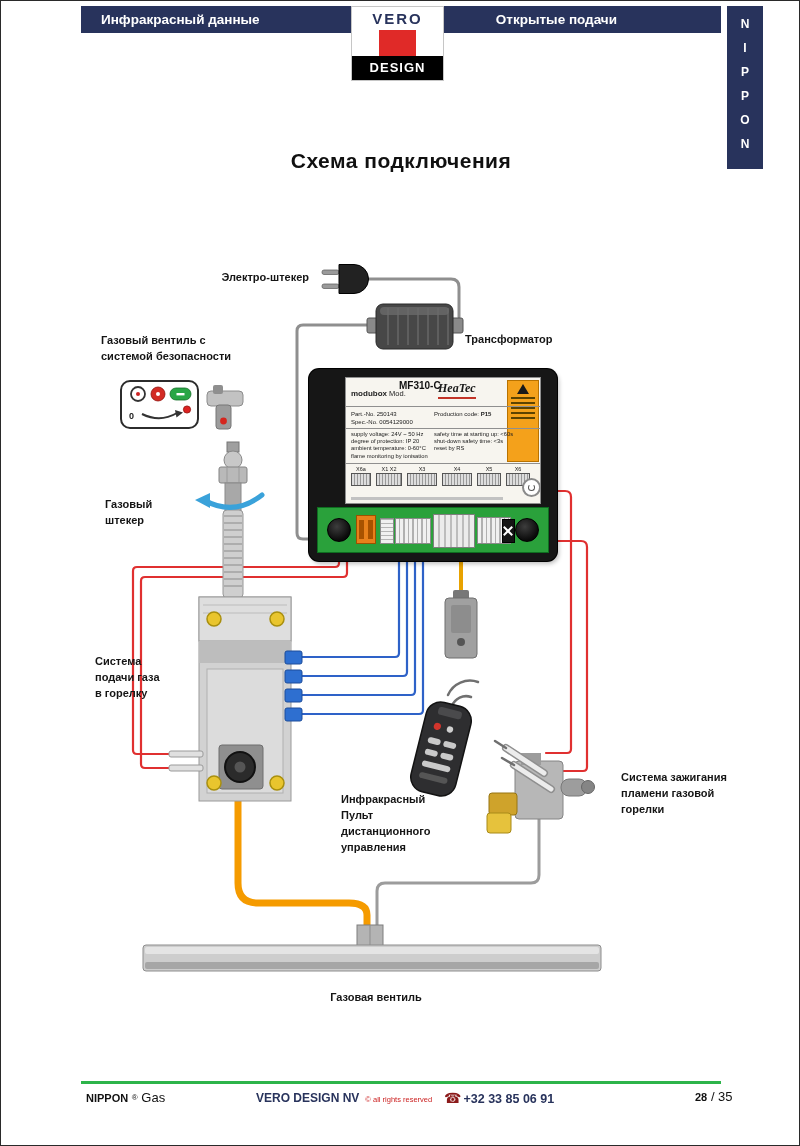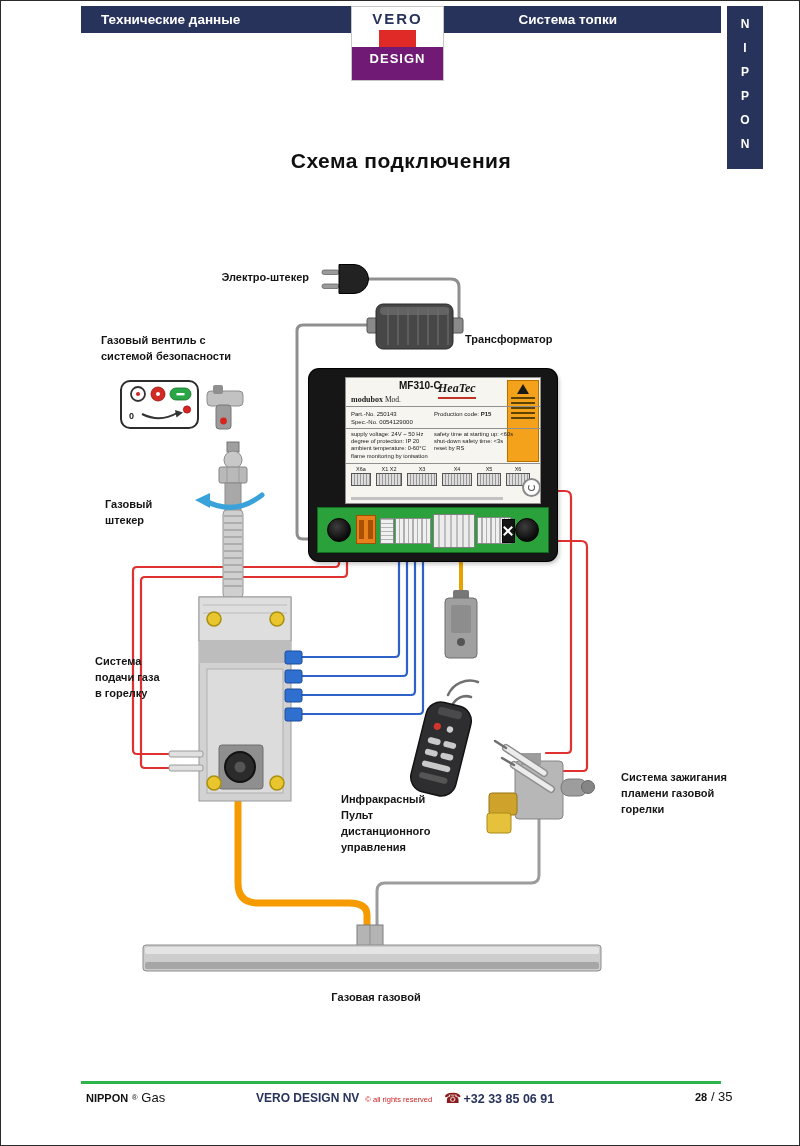--- a/index.html
+++ b/index.html
@@ -6,21 +6,21 @@
   .page{position:relative;width:800px;height:1146px;background:#ffffff;border:1px solid #2a2a2a;
         box-sizing:border-box;font-family:"Liberation Sans",sans-serif;overflow:hidden;}
 
   
   .hdr-bar{position:absolute;left:80px;top:5px;width:640px;height:27px;background:#28335c;}
   .hdr-left{position:absolute;left:20px;top:0;line-height:27px;color:#fff;font-weight:bold;font-size:13.5px;}
   .hdr-right{position:absolute;right:104px;top:0;line-height:27px;color:#fff;font-weight:bold;font-size:13.5px;}
   .logo{position:absolute;left:350px;top:5px;width:93px;height:75px;background:#fff;border:1px solid #c6c6c6;box-sizing:border-box;z-index:4;}
   .logo-top{position:absolute;top:3px;left:0;width:100%;text-align:center;color:#28335c;font-weight:bold;font-size:15px;letter-spacing:2px;}
   .logo-red{position:absolute;top:23px;left:27px;width:37px;height:27px;background:#e02a28;}
-  .logo-bottom{position:absolute;bottom:0;left:0;width:100%;height:33px;background:#701a75;color:#fff;font-weight:bold;
+  .logo-bottom{position:absolute;bottom:0;left:0;width:100%;height:24px;background:#000000;color:#fff;font-weight:bold;
                font-size:13px;letter-spacing:1px;text-align:center;line-height:24px;}
   .nippon-tab{position:absolute;left:726px;top:5px;width:36px;height:163px;background:#28335c;color:#fff;font-weight:bold;
               font-size:12px;text-align:center;white-space:pre-line;line-height:24px;padding-top:6px;box-sizing:border-box;}
 
   .title{position:absolute;left:80px;top:148px;width:640px;text-align:center;font-size:21px;font-weight:bold;color:#101010;letter-spacing:.5px;}
 
   svg.diagram{position:absolute;left:0;top:0;z-index:1;}
 
   
   .dlabel{position:absolute;z-index:3;font-weight:bold;font-size:11px;line-height:16px;color:#151515;white-space:pre-line;}
@@ -31,21 +31,21 @@
   .lab-supply{left:94px;top:652px;}
   .lab-remote{left:340px;top:790px;}
   .lab-ignition{left:620px;top:768px;width:160px;}
   .lab-burner{left:280px;top:988px;width:190px;text-align:center;}
 
   
   .cbox{position:absolute;left:308px;top:368px;width:248px;height:192px;background:#161616;border-radius:10px;z-index:2;
         box-shadow:0 0 0 1px #000, 2px 3px 4px rgba(0,0,0,.25);}
   .cb-label{position:absolute;left:36px;top:8px;width:196px;height:127px;background:#f7f5ef;border:1px solid #8f8f8f;box-sizing:border-box;}
   .cb-model{position:absolute;left:5px;top:2px;font-size:10px;font-weight:bold;color:#111;padding-left:48px;}
-  .cb-sub{position:absolute;left:5px;top:17px;font-size:7.5px;color:#222;font-family:Liberation Serif, serif;}
+  .cb-sub{position:absolute;left:5px;top:11px;font-size:7.5px;color:#222;}
   .cb-sub b{font-size:8px;}
   .cb-brand{position:absolute;left:92px;top:3px;font-family:"Liberation Serif",serif;font-style:italic;font-weight:bold;
             font-size:12px;color:#1a1a1a;border-bottom:2px solid #c23327;padding-bottom:1px;}
   .cb-sticker{position:absolute;left:161px;top:2px;width:32px;height:82px;background:#f4a11b;border:1px solid #b87200;box-sizing:border-box;}
   .cb-warn-tri{width:0;height:0;border-left:6px solid transparent;border-right:6px solid transparent;border-bottom:10px solid #1a1a1a;margin:3px auto 3px;}
   .cb-sticker .bar{height:2px;background:#5d4300;margin:3px 3px 0;}
   .cb-hline{position:absolute;left:0;width:100%;border-top:1px solid #8f8f8f;}
   .l1{top:28px;} .l2{top:50px;} .l3{top:85px;}
   .cb-small{position:absolute;font-size:6px;line-height:8px;color:#222;white-space:pre-line;}
   .cb-part{left:5px;top:32px;} .cb-prod{left:88px;top:32px;}
@@ -91,22 +91,22 @@
   .ft-phone .ph-icon{color:#8b1a1a;font-weight:normal;font-size:14px;margin-right:2px;}
   .ft-page{position:absolute;left:694px;top:1088px;font-size:13px;color:#111;z-index:3;}
   .ft-page b{font-size:11px;}
 </style>
 </head>
 <body>
 
 <div class="page">
 
   <div class="hdr-bar">
-    <span class="hdr-left">Технические данные</span>
-    <span class="hdr-right">Система топки</span>
+    <span class="hdr-left">Инфракрасный данные</span>
+    <span class="hdr-right">Открытые подачи</span>
   </div>
 
   <div class="logo">
     <div class="logo-top">VERO</div>
     <div class="logo-red"></div>
     <div class="logo-bottom">DESIGN</div>
   </div>
 
   <div class="nippon-tab">N
 I
@@ -333,21 +333,21 @@
   <div class="dlabel lab-supply">Система
 подачи газа
 в горелку</div>
   <div class="dlabel lab-remote">Инфракрасный
 Пульт
 дистанционного
 управления</div>
   <div class="dlabel lab-ignition">Система зажигания
 пламени газовой
 горелки</div>
-  <div class="dlabel lab-burner">Газовая газовой</div>
+  <div class="dlabel lab-burner">Газовая вентиль</div>
 
   <div class="footer-line"></div>
   <div class="ft-left">
     <b>NIPPON</b>
     <span class="reg">®</span>
     <span>Gas</span>
   </div>
   <div class="ft-company">
     <span>VERO DESIGN NV</span><span class="ft-rights">© all rights reserved</span>
   </div>

